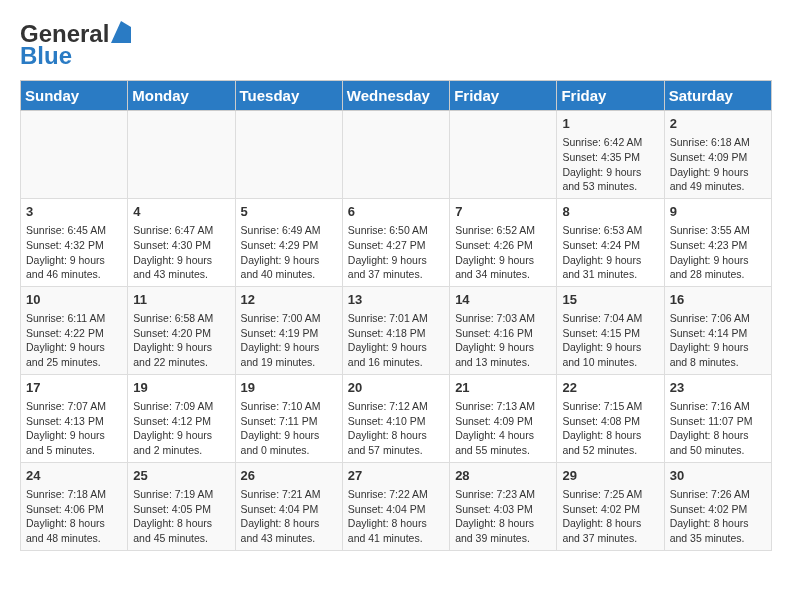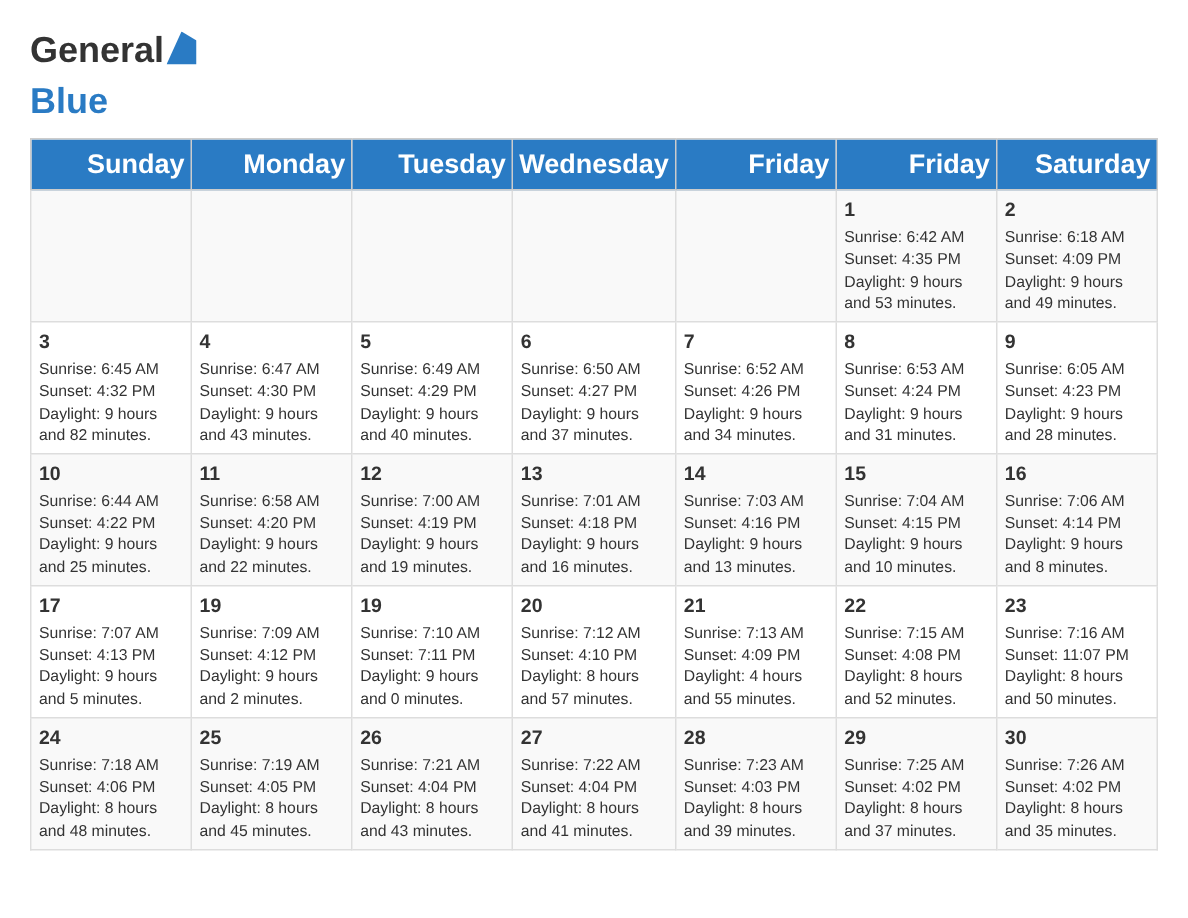--- a/index.html
+++ b/index.html
@@ -13,21 +13,20 @@
     .header {
       display: flex;
       justify-content: space-between;
       align-items: flex-start;
       margin-bottom: 10px;
     }
     .logo {
       display: flex;
       flex-direction: column;
       align-items: flex-start;
-      gap: 12px;
     }
     .logo-wrapper {
       display: flex;
       align-items: center;
     }
     .title-block {
       text-align: right;
     }
     .month-title {
       font-size: 38px;
@@ -38,24 +37,24 @@
       font-size: 16px;
       color: #555;
     }
     .calendar {
       width: 100%;
       border-collapse: collapse;
     }
     .calendar th {
       background: #2a7bc4;
       color: #fff;
-      font-size: 18px;
+      font-size: 15px;
       font-weight: bold;
       padding: 6px 4px;
-      text-align: right;
+      text-align: left;
       border: 1px solid #ccc;
     }
     .calendar td {
       vertical-align: top;
       font-size: 10.5px;
       color: #333;
       padding: 4px 5px;
       border: 1px solid #ddd;
       width: 14.28%;
       min-height: 80px;
@@ -124,21 +123,21 @@
           <div>Sunrise: 6:18 AM</div>
           <div>Sunset: 4:09 PM</div>
           <div>Daylight: 9 hours and 49 minutes.</div>
         </td>
       </tr>
       <tr>
         <td>
           <span class="day-num">3</span>
           <div>Sunrise: 6:45 AM</div>
           <div>Sunset: 4:32 PM</div>
-          <div>Daylight: 9 hours and 82 minutes.</div>
+          <div>Daylight: 9 hours and 46 minutes.</div>
         </td>
         <td>
           <span class="day-num">4</span>
           <div>Sunrise: 6:47 AM</div>
           <div>Sunset: 4:30 PM</div>
           <div>Daylight: 9 hours and 43 minutes.</div>
         </td>
         <td>
           <span class="day-num">5</span>
           <div>Sunrise: 6:49 AM</div>
@@ -158,29 +157,29 @@
           <div>Daylight: 9 hours and 34 minutes.</div>
         </td>
         <td>
           <span class="day-num">8</span>
           <div>Sunrise: 6:53 AM</div>
           <div>Sunset: 4:24 PM</div>
           <div>Daylight: 9 hours and 31 minutes.</div>
         </td>
         <td>
           <span class="day-num">9</span>
-          <div>Sunrise: 6:05 AM</div>
+          <div>Sunrise: 3:55 AM</div>
           <div>Sunset: 4:23 PM</div>
           <div>Daylight: 9 hours and 28 minutes.</div>
         </td>
       </tr>
       <tr>
         <td>
           <span class="day-num">10</span>
-          <div>Sunrise: 6:44 AM</div>
+          <div>Sunrise: 6:11 AM</div>
           <div>Sunset: 4:22 PM</div>
           <div>Daylight: 9 hours and 25 minutes.</div>
         </td>
         <td>
           <span class="day-num">11</span>
           <div>Sunrise: 6:58 AM</div>
           <div>Sunset: 4:20 PM</div>
           <div>Daylight: 9 hours and 22 minutes.</div>
         </td>
         <td>

